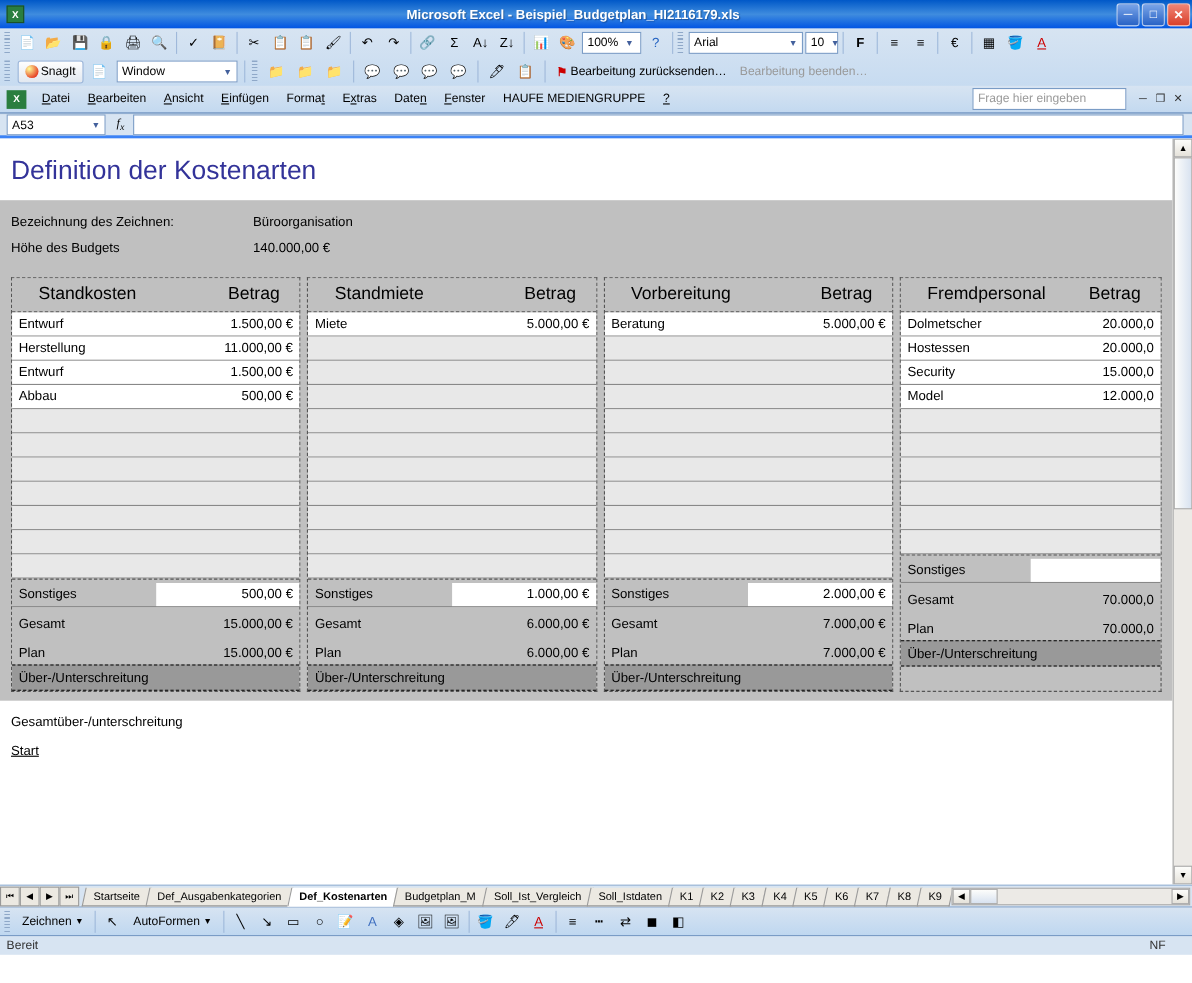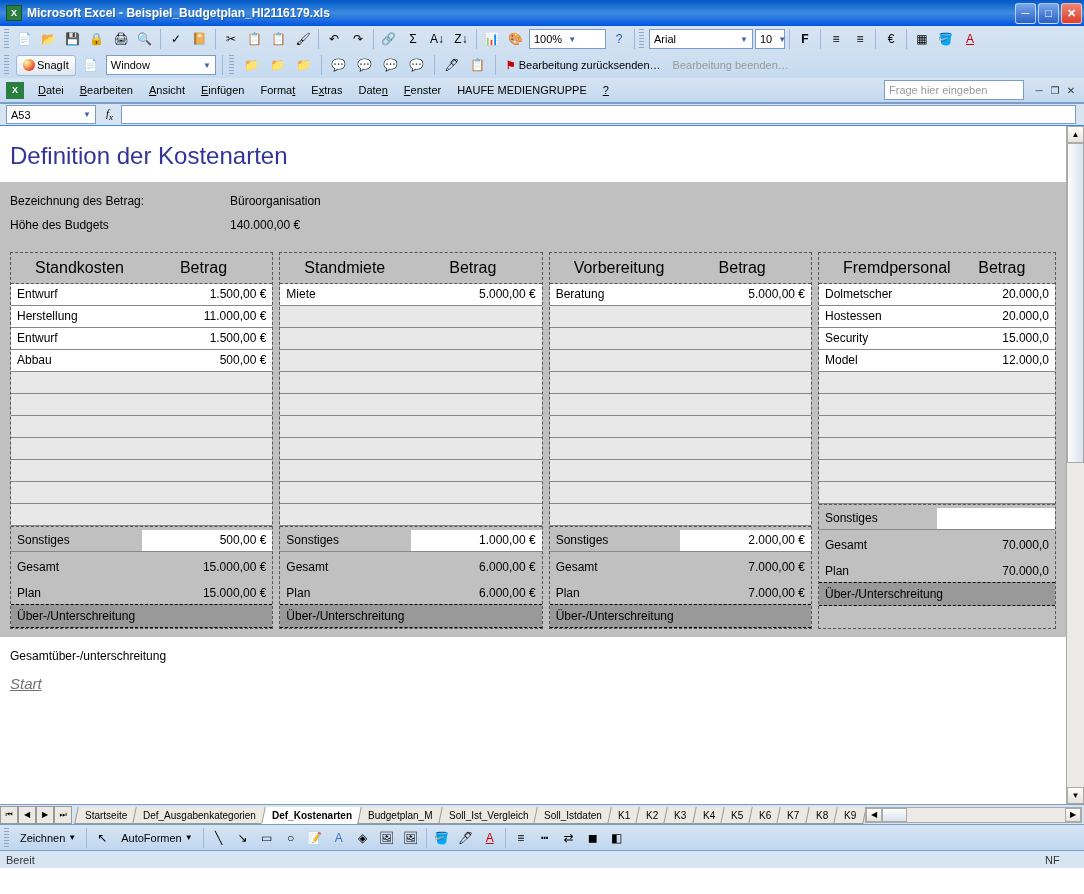--- a/index.html
+++ b/index.html
@@ -1,21 +1,21 @@
 <!DOCTYPE html>
 <html><head>
 <meta charset="utf-8">
 <style>
 * { box-sizing: border-box; margin: 0; padding: 0; }
 body { font-family: Tahoma, Arial, sans-serif; font-size: 11px; background: #fff; width: 1084px; height: 894px; overflow: hidden; }
 
 
 .titlebar { background: linear-gradient(to bottom, #0058c8 0%, #3f8cde 50%, #0054e3 100%); height: 26px; display: flex; align-items: center; padding: 0 2px 0 6px; color: #fff; }
 .titlebar .icon { width: 16px; height: 16px; background: #2a7e3f; border: 1px solid #1a5028; margin-right: 5px; display: flex; align-items: center; justify-content: center; font-size: 9px; font-weight: bold; }
-.titlebar .title { font-weight: bold; font-size: 12px; flex: 1; text-shadow: 1px 1px 1px rgba(0,0,0,.3); }
+.titlebar .title { font-weight: bold; font-size: 12px; flex: 1; text-shadow: 1px 1px 1px rgba(0,0,0,.3); text-align: center; }
 .titlebar .winbtns { display: flex; gap: 2px; }
 .titlebar .winbtn { width: 21px; height: 21px; border-radius: 3px; display: flex; align-items: center; justify-content: center; color: #fff; font-weight: bold; border: 1px solid rgba(255,255,255,.6); }
 .winbtn.min, .winbtn.max { background: linear-gradient(to bottom, #7aa5e8, #2862c5); }
 .winbtn.close { background: linear-gradient(to bottom, #f08576, #d9402b); }
 
 
 .toolbars { background: linear-gradient(to bottom, #d7e4f2, #bfd7f0); border-bottom: 1px solid #7a9cc6; }
 .toolbar { display: flex; align-items: center; padding: 2px 4px; gap: 2px; min-height: 26px; }
 .tbtn { width: 22px; height: 22px; display: flex; align-items: center; justify-content: center; border-radius: 2px; font-size: 12px; }
 .sep { width: 1px; height: 20px; background: #9fb8da; margin: 0 2px; }
@@ -26,21 +26,21 @@
 .sizebox { width: 30px; }
 .menubar { background: linear-gradient(to bottom, #d7e4f2, #c3d9f0); display: flex; align-items: center; padding: 2px 6px; gap: 0; border-bottom: 1px solid #7a9cc6; }
 .menubar .mico { width: 18px; height: 17px; background: #2a7e3f; margin-right: 6px; display:flex;align-items:center;justify-content:center;color:#fff;font-size:9px;font-weight:bold; }
 .menuitem { padding: 3px 8px; }
 .menuitem .ul { text-decoration: underline; }
 .qbox { margin-left: auto; background: #fff; border: 1px solid #7a9cc6; width: 140px; height: 20px; padding: 0 4px; color: #999; display: flex; align-items: center; }
 .smallbtns { display: flex; gap: 2px; margin-left: 8px; }
 .smallbtn { width: 14px; height: 14px; color: #333; display: flex; align-items: center; justify-content: center; font-size: 10px; }
 
 
-.fbar { display: flex; align-items: center; background: #d7e4f2; border-bottom: 1px solid #3b82f6; height: 22px; }
+.fbar { display: flex; align-items: center; background: #d7e4f2; border-bottom: 3px solid #3b82f6; height: 22px; }
 .namebox { width: 90px; background: #fff; border: 1px solid #7a9cc6; height: 19px; display: flex; align-items: center; padding: 0 4px; margin: 0 2px 0 6px; }
 .namebox .arrow { margin-left: auto; color: #43609c; font-size: 8px; }
 .fx { font-style: italic; font-family: serif; padding: 0 8px; }
 .formula { flex: 1; background: #fff; border: 1px solid #7a9cc6; height: 19px; margin-right: 8px; }
 
 
 .snagrow { display: flex; align-items: center; padding: 2px 4px; gap: 4px; }
 .snagbtn { background: linear-gradient(to bottom, #fefefe, #e2e8f0); border: 1px solid #9fb8da; border-radius: 3px; padding: 2px 6px; display: flex; align-items: center; gap: 2px; height: 21px; }
 .snagbtn .redball { width: 12px; height: 12px; background: radial-gradient(circle at 30% 30%, #ff9, #d00); border-radius: 50%; }
 .flag { color: #c00; font-weight: bold; }
@@ -56,33 +56,33 @@
 .pagehead { font-size: 24px; font-weight: normal; color: #333399; padding: 16px 10px 12px 10px; font-family: Arial, sans-serif; }
 .greybox { background: #c0c0c0; margin: 0; padding: 12px 10px 8px 10px; }
 .metarow { display: flex; margin-bottom: 10px; font-size: 12px; color: #000; font-family: Arial, sans-serif; }
 .metarow .lbl { width: 220px; }
 .tables { display: flex; gap: 6px; margin-top: 20px; }
 .tbl { flex: 1; border: 1px dashed #555; min-width: 0; }
 .tbl.last { flex: 0 0 238px; }
 .thead { display: flex; background: #c0c0c0; border-bottom: 1px dashed #555; }
 .thead .th { flex: 1; padding: 6px 8px; font-size: 16px; text-align: center; }
 .thead .th:first-child { text-align: left; padding-left: 24px; }
-.thead .th:last-child { text-align: center; padding-right: 18px; }
+.thead .th:last-child { text-align: right; padding-right: 18px; }
 .trow { display: flex; border-bottom: 1px solid #888; background: #fff; height: 22px; }
 .trow.empty { background: #e8e8e8; }
 .trow .td { flex: 1; padding: 3px 6px; font-size: 12px; white-space: nowrap; overflow: hidden; }
 .trow .td:last-child { text-align: right; }
 .trow.sons { background: #c0c0c0; border-top: 1px dashed #555; height: 26px; padding-top:3px; }
 .trow.sons .td:last-child { background: #fff; }
 .gsum { display: flex; background: #c0c0c0; padding: 8px 6px 4px 6px; font-size: 12px; }
 .gsum .td { flex: 1; }
 .gsum .td:last-child { text-align: right; }
 .uurow { background: #999; border-top: 1px dashed #000; border-bottom: 1px dashed #000; padding: 4px 6px; font-size: 12px; }
 .footer-txt { padding: 12px 10px 6px 10px; font-size: 12px; }
-.startlink { color: #737373; text-decoration: underline; padding: 6px 10px 20px 10px; font-size: 15px; display: block; font-style: italic; }
+.startlink { color: #000000; text-decoration: underline; padding: 6px 10px 20px 10px; font-size: 12px; display: block; }
 
 
 .tabbar { height: 20px; background: #d7e4f2; border-top: 1px solid #7a9cc6; display: flex; align-items: center; font-size: 10px; }
 .tabnav { display: flex; }
 .tabnav .nb { width: 18px; height: 18px; border: 1px solid #999; background: #ece9e2; display: flex; align-items: center; justify-content: center; font-size: 8px; }
 .tabs { display: flex; align-items: flex-end; height: 100%; margin-left: 4px; }
 .tab { background: #ece9e2; border: 1px solid #999; border-top: none; padding: 2px 8px; transform: skewX(-12deg); margin-right: -2px; height: 17px; display: flex; align-items: center; }
 .tab span { transform: skewX(12deg); display: inline-block; }
 .tab.active { background: #fff; font-weight: bold; border-bottom-color: #fff; }
 .hsb { flex: 1; background: #eceae6; border: 1px solid #aaa; margin: 0 2px; height: 16px; position: relative; }
@@ -136,21 +136,21 @@
     <div class="tbtn">↶</div>
     <div class="tbtn">↷</div>
     <div class="sep"></div>
     <div class="tbtn">🔗</div>
     <div class="tbtn">Σ</div>
     <div class="tbtn">A↓</div>
     <div class="tbtn">Z↓</div>
     <div class="sep"></div>
     <div class="tbtn">📊</div>
     <div class="tbtn">🎨</div>
-    <div class="combo" style="width:77px;">
+    <div class="combo" style="width:54px;">
         <span>100%</span>
         <span class="arrow">▼</span>
       </div>
     <div class="tbtn" style="color:#2060c0;">?</div>
     <div class="sep"></div>
     <div class="grip"></div>
     <div class="combo fontbox">
         <span>Arial</span>
         <span class="arrow" style="margin-left:auto;">▼</span>
       </div>
@@ -236,21 +236,21 @@
   </div>
   <div class="fx">f<sub>x</sub></div>
   <div class="formula"></div>
 </div>
 
 <div class="content">
   <div class="sheet">
     <div class="pagehead">Definition der Kostenarten</div>
     <div class="greybox">
       <div class="metarow">
-        <div class="lbl">Bezeichnung des Betrag:</div>
+        <div class="lbl">Bezeichnung des Zeichnen:</div>
         <div>Büroorganisation</div>
       </div>
       <div class="metarow">
         <div class="lbl">Höhe des Budgets</div>
         <div>140.000,00 €</div>
       </div>
       <div class="tables" id="tables-container">
           <div class="tbl">
             <div class="thead">
               <div class="th">Standkosten</div>

